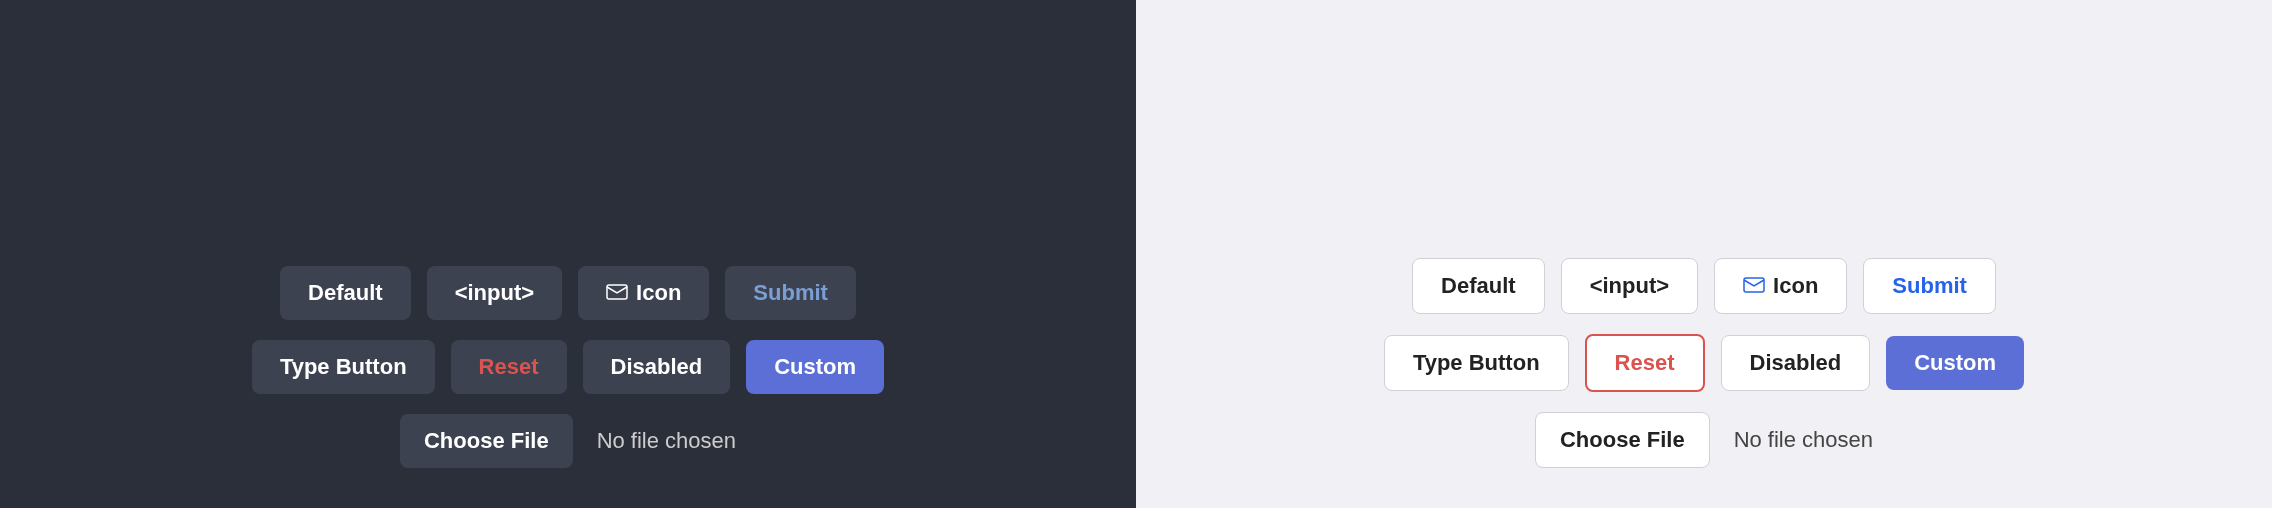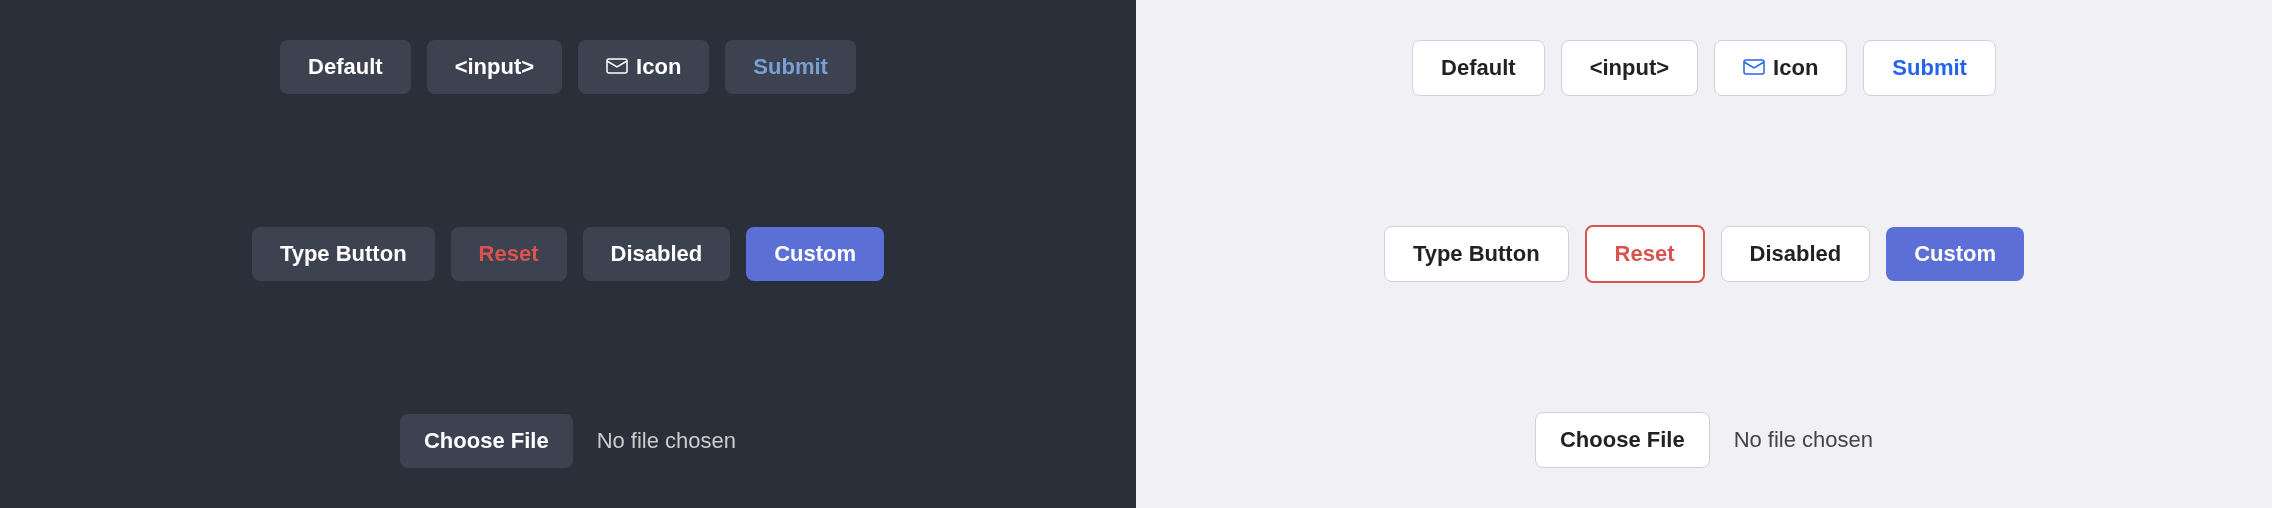--- a/index.html
+++ b/index.html
@@ -7,21 +7,21 @@
       display: flex;
       width: 2272px;
       height: 508px;
       font-family: -apple-system, BlinkMacSystemFont, "Segoe UI", sans-serif;
       overflow: hidden;
     }
 
     .panel {
       display: flex;
       flex-direction: column;
-      justify-content: space-between;
+      justify-content: flex-end;
       align-items: center;
       flex: 1;
       padding: 40px;
       gap: 20px;
     }
 
     .panel-dark {
       background-color: #2b2f3a;
     }
 

